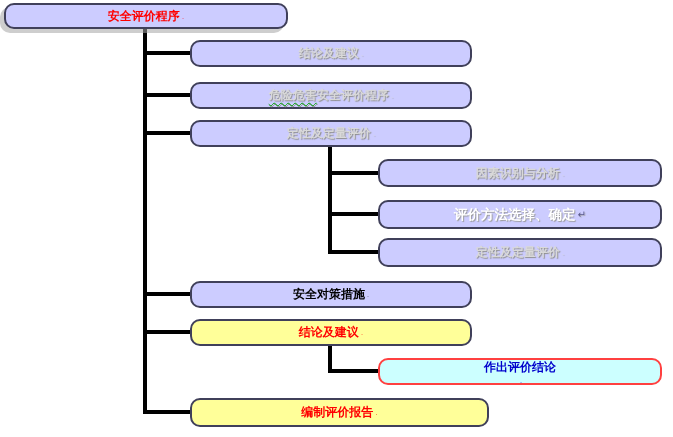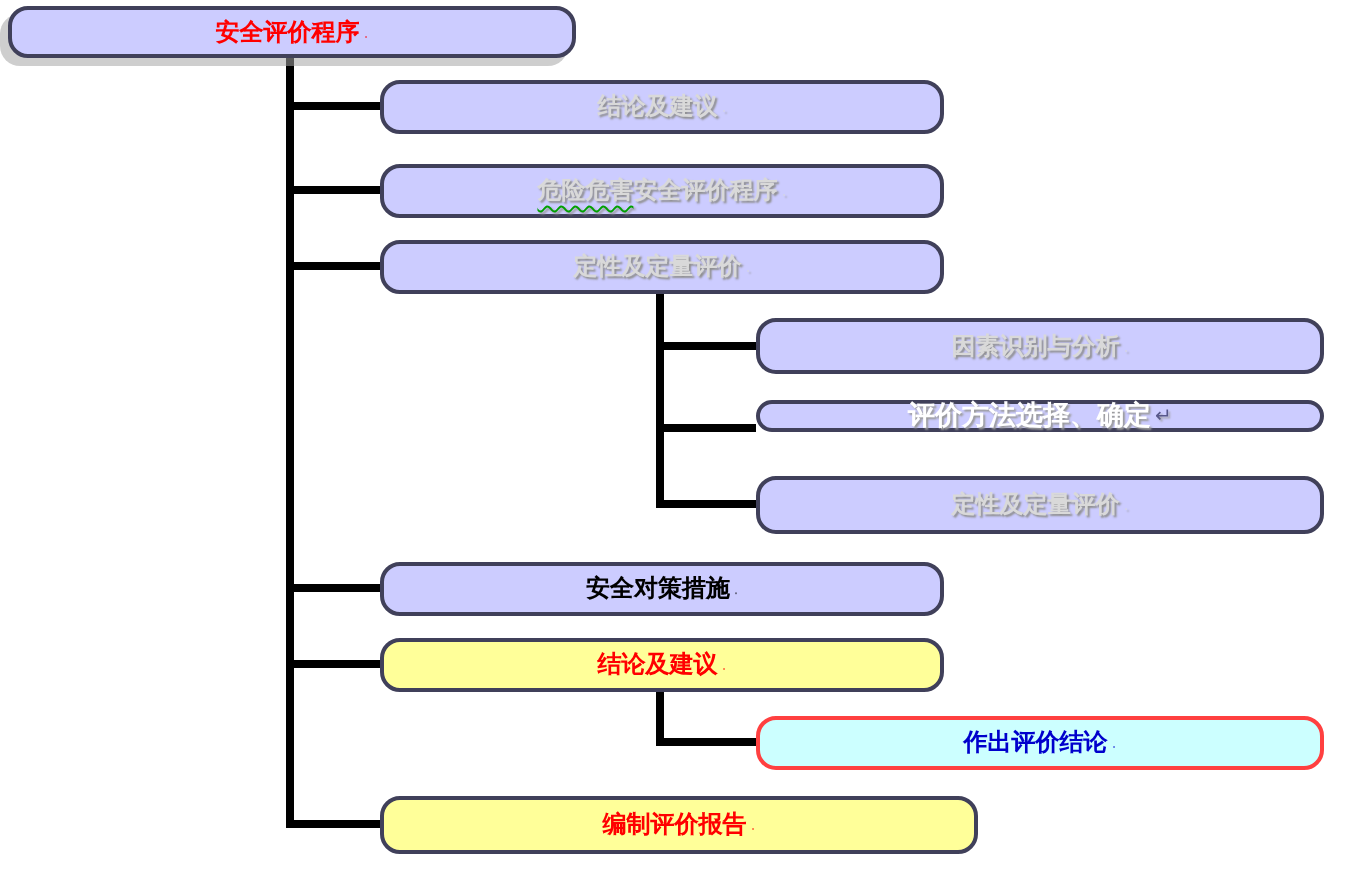--- a/index.html
+++ b/index.html
@@ -19,21 +19,21 @@
     font-size:12px;font-weight:bold;
     white-space:nowrap;
   }
   .fill-lav{background:var(--lavender,#ccccff);}
   .fill-yel{background:var(--yellow,#ffff99);}
   .fill-cyan{background:var(--cyan,#ccffff);border-color:var(--red-border,#ff4040);}
   .txt-red{color:var(--red-text,#ff0000);}
   .txt-silver{color:var(--silver-text,#d9d9d9);text-shadow:1px 1px 1px #8f8f8f;}
   .txt-white{color:#ffffff;text-shadow:1px 1px 1px #9a9a9a;font-size:13.5px;}
   .txt-black{color:var(--black-text,#000000);font-family:Liberation Serif, serif;}
-  .txt-blue{color:var(--blue-text,#0000cc);}
+  .txt-blue{color:var(--blue-text,#0000cc);flex-direction:column;}
   .root-shadow{box-shadow:-4px 4px 0 rgba(165,165,165,.55);}
   .wavy{
     text-decoration:underline;
     text-decoration-style:wavy;
     text-decoration-color:#00a000;
     text-decoration-thickness:1px;
     text-underline-offset:3px;
   }
   .mark{
     font-size:8px;font-weight:normal;opacity:.55;margin-left:2px;
@@ -81,21 +81,21 @@
   <div class="box fill-lav txt-silver" style="left:190px;top:120px;width:282px;height:27px">
     <span>定性及定量评价</span>
       <span class="mark">.</span>
   </div>
 
   <div class="box fill-lav txt-silver" style="left:378px;top:159px;width:284px;height:28px">
     <span>因素识别与分析</span>
       <span class="mark">.</span>
   </div>
 
-  <div class="box fill-lav txt-white" style="left:378px;top:200px;width:284px;height:16px">
+  <div class="box fill-lav txt-white" style="left:378px;top:200px;width:284px;height:29px">
     <span>评价方法选择、确定</span>
       <span class="mark mark-return">↵</span>
   </div>
 
   <div class="box fill-lav txt-silver" style="left:378px;top:238px;width:284px;height:29px">
     <span>定性及定量评价</span>
       <span class="mark">.</span>
   </div>
 
   <div class="box fill-lav txt-black" style="left:190px;top:281px;width:282px;height:27px">

